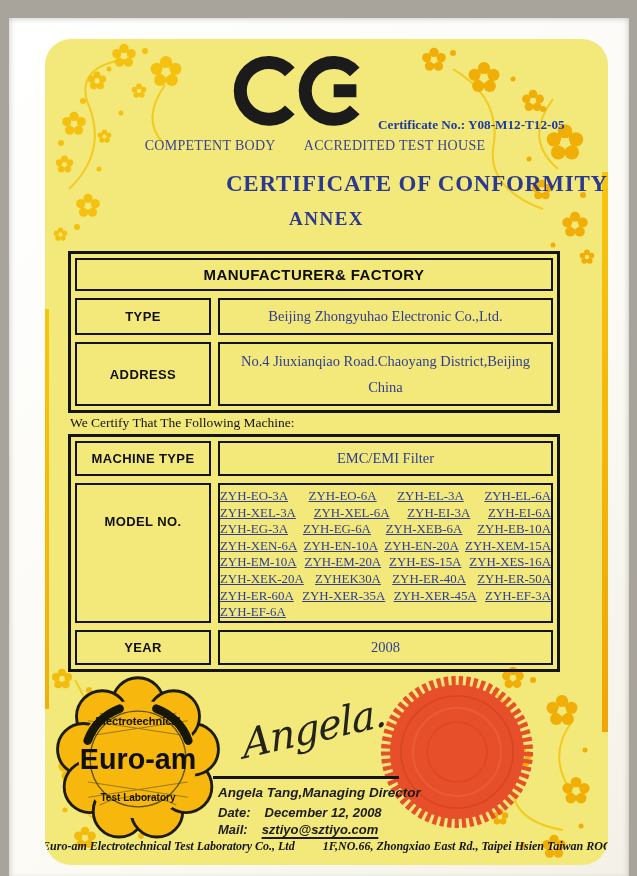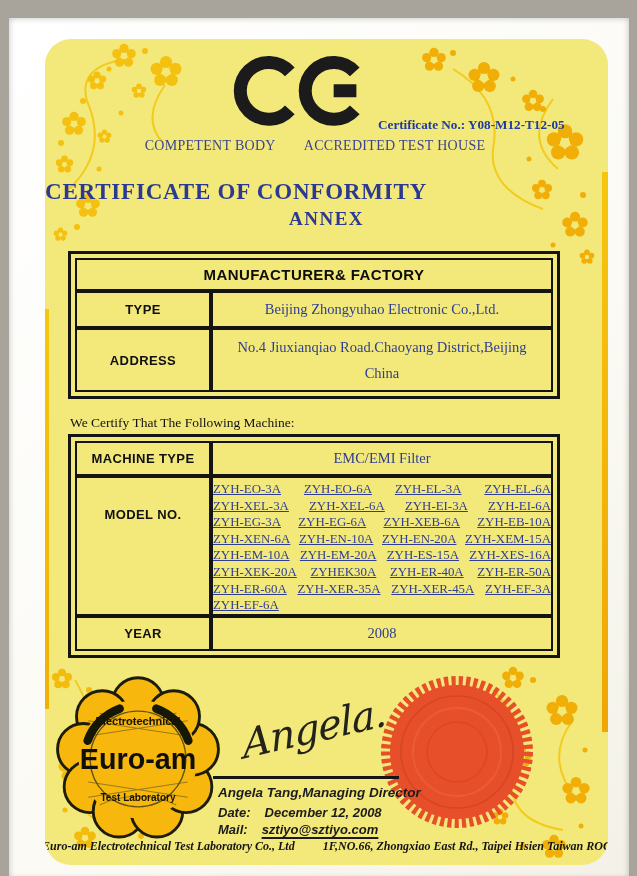--- a/index.html
+++ b/index.html
@@ -15,27 +15,27 @@
         background:linear-gradient(180deg,#f6c60e,#f0a505);}
   .stripe-left{position:absolute;left:0;top:270px;width:4px;height:400px;
         background:linear-gradient(180deg,#f6c60e,#f0b008);}
   .corner{position:absolute;pointer-events:none;}
   
   .ce{position:absolute;left:188px;top:12px;width:138px;height:78px;}
   .competent{position:absolute;left:60px;top:99px;width:420px;display:flex;gap:28px;
         justify-content:center;font-size:14px;color:#3b4490;letter-spacing:.3px;}
   .certno{position:absolute;left:333px;top:78px;font-weight:bold;font-size:13.2px;
         color:#1d3ba3;white-space:nowrap;}
-  .title{position:absolute;left:0;top:140px;width:100%;text-align:left;font-weight:bold;
+  .title{position:absolute;left:0;top:132px;width:100%;text-align:right;font-weight:bold;
         font-size:23px;color:#2b3990;letter-spacing:.8px;}
   .subtitle{position:absolute;left:0;top:169px;width:100%;text-align:center;font-weight:bold;
         font-size:19px;color:#2b3990;letter-spacing:1.5px;}
   
   .tbl{position:absolute;left:23px;width:492px;border:3px solid #141414;padding:4px;
-       display:grid;grid-template-columns:136px 1fr;gap:0;box-sizing:border-box;}
+       display:grid;grid-template-columns:136px 1fr;gap:7px;box-sizing:border-box;}
   .tbl1{top:212px;}
   .tbl2{top:395px;}
   .cell{border:2px solid #141414;display:flex;align-items:center;justify-content:center;
         box-sizing:border-box;background:transparent;}
   .cell.hdr{grid-column:1/3;height:33px;font-family:"Liberation Sans",sans-serif;
         font-weight:bold;font-size:15px;color:#0d0d0d;letter-spacing:.4px;}
   .cell.lbl{font-family:"Liberation Sans",sans-serif;font-weight:bold;font-size:13px;
         color:#101010;letter-spacing:.4px;}
   .cell.val{font-size:14.5px;color:#2f3e93;}
   .h-name{height:37px;}

